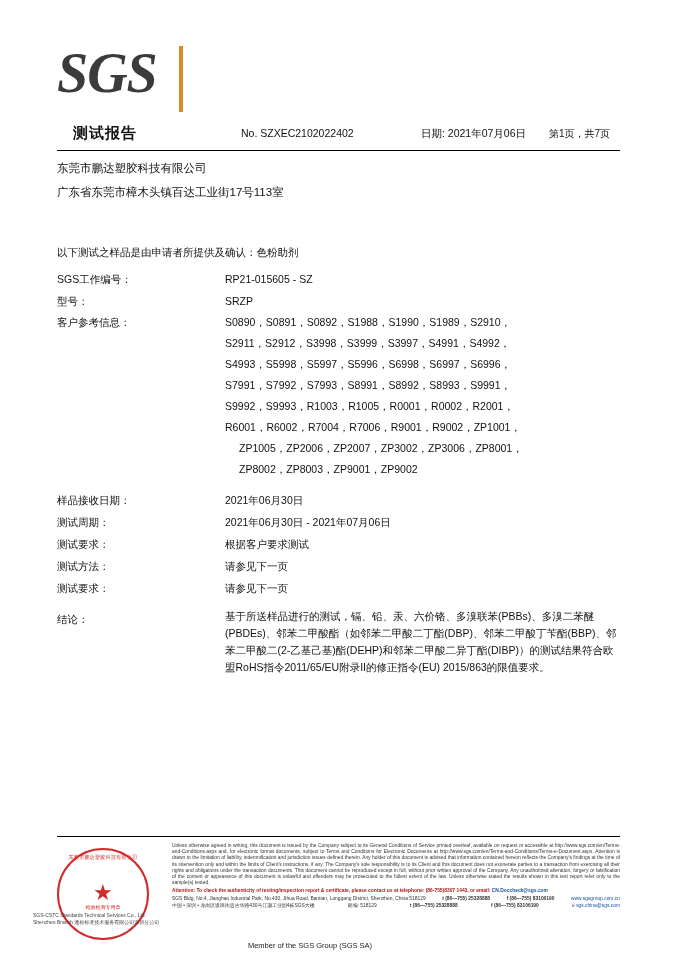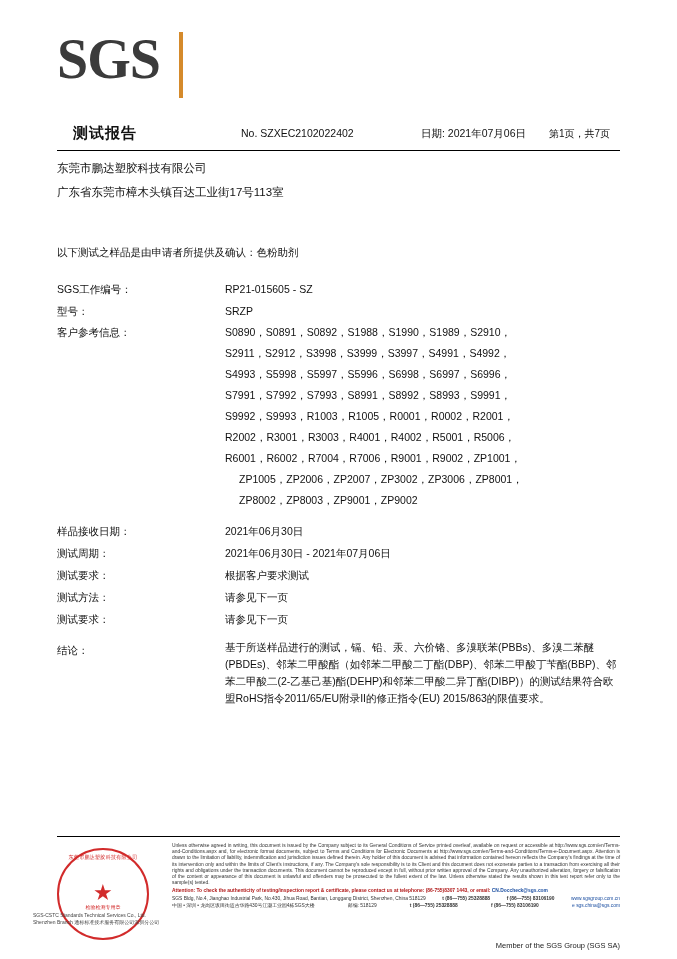--- a/index.html
+++ b/index.html
@@ -19,23 +19,24 @@
     position: relative;
     width: 677px;
     height: 959px;
     box-sizing: border-box;
   }
 
   
   .logo-block {
     position: absolute;
     left: 57px;
-    top: 30px;
+    top: 44px;
     width: 180px;
     height: 70px;
+    font-style: italic;
   }
   .logo-text {
     font-family: "Liberation Serif", serif;
     font-weight: bold;
     font-size: 56px;
     letter-spacing: -1px;
     color: #3b3b3b;
     line-height: 58px;
     margin: 0;
     padding: 0;
@@ -119,21 +120,21 @@
     left: 57px;
     top: 246px;
     font-size: 10.5px;
     color: #111;
   }
 
   
   .fields {
     position: absolute;
     left: 57px;
-    top: 278px;
+    top: 268px;
     width: 563px;
   }
   .field-row {
     display: flex;
     align-items: flex-start;
     margin-bottom: 0;
   }
   .field-label {
     width: 168px;
     flex: 0 0 168px;
@@ -263,21 +264,21 @@
   .footer-contact-row {
     display: flex;
     justify-content: space-between;
     white-space: nowrap;
   }
   .footer-member {
     position: absolute;
     left: 0;
     top: 941px;
     width: 620px;
-    text-align: right;
+    text-align: center;
     font-size: 7.5px;
     color: #222;
   }
 </style>
 </head>
 <body>
 
 <div class="page">
 
   <div class="logo-block">
@@ -311,21 +312,20 @@
     </div>
 
     <div class="field-row tall">
       <div class="field-label">客户参考信息：</div>
       <div class="field-value ref-lines">
         <div>S0890，S0891，S0892，S1988，S1990，S1989，S2910，</div>
         <div>S2911，S2912，S3998，S3999，S3997，S4991，S4992，</div>
         <div>S4993，S5998，S5997，S5996，S6998，S6997，S6996，</div>
         <div>S7991，S7992，S7993，S8991，S8992，S8993，S9991，</div>
         <div>S9992，S9993，R1003，R1005，R0001，R0002，R2001，</div>
-        <div>R2002，R3001，R3003，R4001，R4002，R5001，R5006，</div>
         <div>R6001，R6002，R7004，R7006，R9001，R9002，ZP1001，</div>
         <div class="indent">ZP1005，ZP2006，ZP2007，ZP3002，ZP3006，ZP8001，</div>
         <div class="indent">ZP8002，ZP8003，ZP9001，ZP9002</div>
       </div>
     </div>
 
     <div class="spacer-sm"></div>
 
     <div class="field-row">
       <div class="field-label">样品接收日期：</div>

